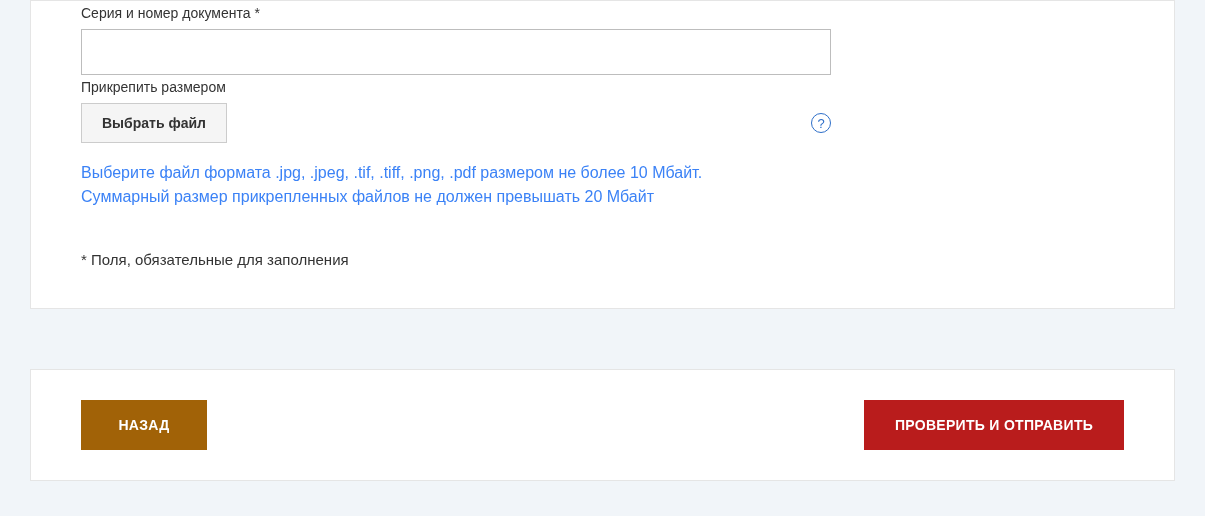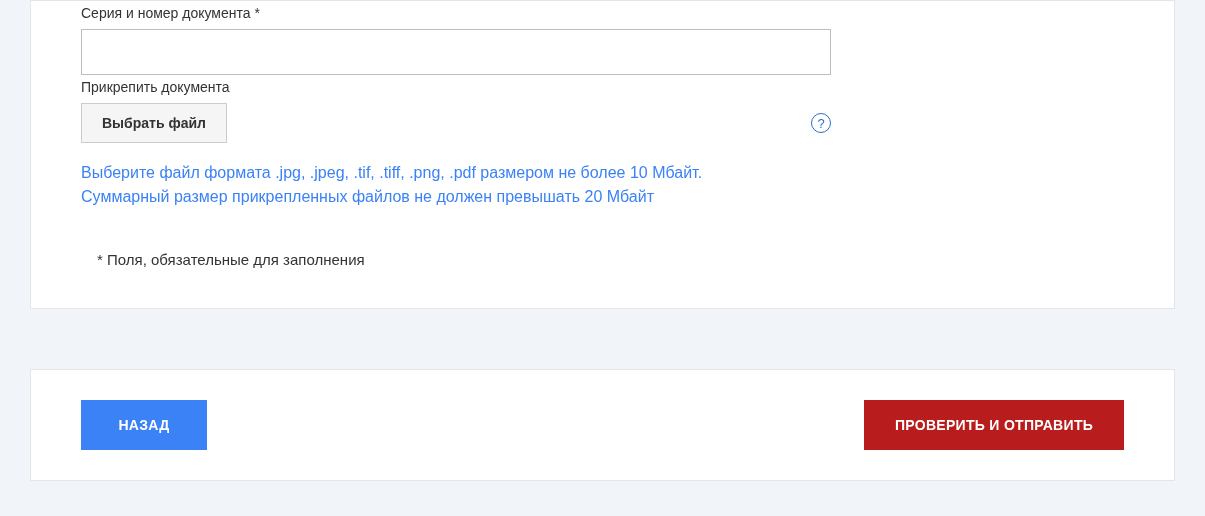--- a/index.html
+++ b/index.html
@@ -71,21 +71,20 @@
       font-size: 16px;
       color: #3b82f6;
       margin-top: 18px;
       line-height: 1.5;
       max-width: 700px;
     }
     .required-note {
       font-size: 15px;
       color: #333;
       margin-top: 42px;
-      margin-left: 16px;
     }
     .spacer {
       height: 60px;
     }
     .actions-card {
       padding: 30px 50px;
       display: flex;
       justify-content: space-between;
       align-items: center;
     }
@@ -93,37 +92,37 @@
       border: none;
       cursor: pointer;
       font-size: 14px;
       font-weight: bold;
       letter-spacing: 0.3px;
       color: #fff;
       height: 50px;
       padding: 0 30px;
     }
     .btn-back {
-      background: #3b82f6;
+      background: #a16207;
       min-width: 126px;
     }
     .btn-submit {
       background: #b91c1c;
       min-width: 260px;
     }
   </style>
 </head>
 <body>
 
 <div class="card form-card">
 
   <div class="field-label">Серия и номер документа *</div>
   <input type="text" class="text-input" value="" style="">
 
-  <div class="field-label">Прикрепить документа</div>
+  <div class="field-label">Прикрепить размером</div>
   <div class="file-row">
     <button class="file-button">Выбрать файл</button>
     <div class="help-icon">?</div>
   </div>
 
   <div class="hint-text">Выберите файл формата .jpg, .jpeg, .tif, .tiff, .png, .pdf размером не более 10 Мбайт. Суммарный размер прикрепленных файлов не должен превышать 20 Мбайт</div>
 
   <div class="required-note">* Поля, обязательные для заполнения</div>
 
 </div>

